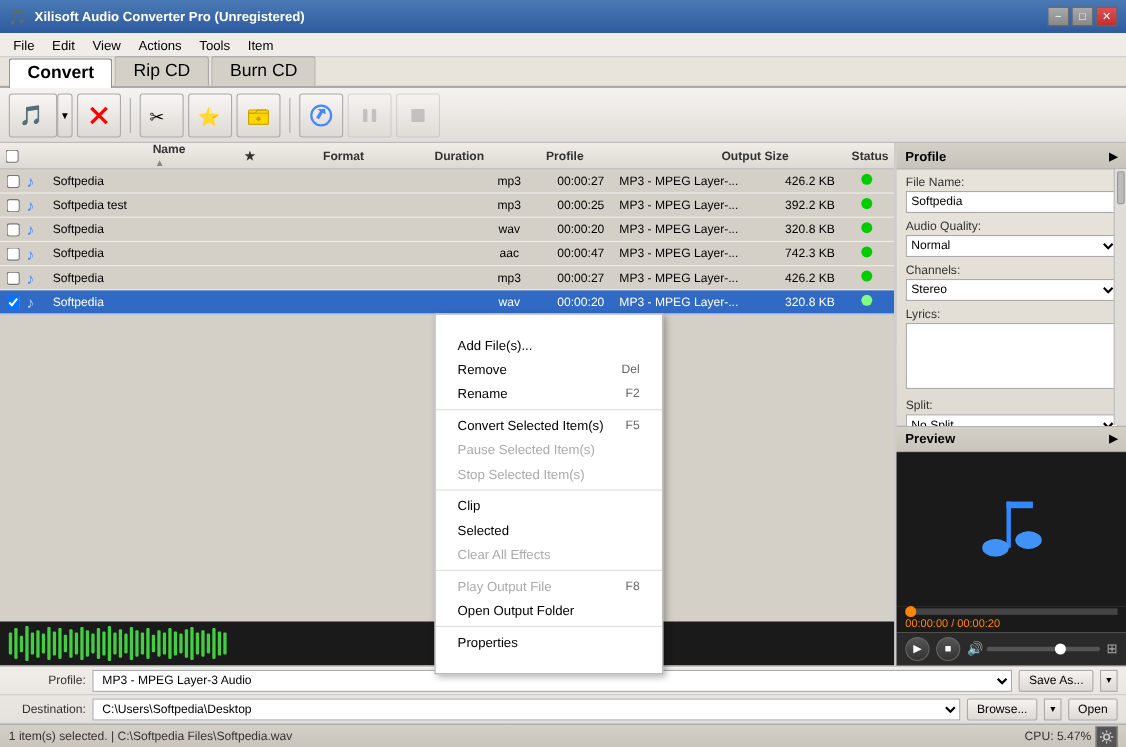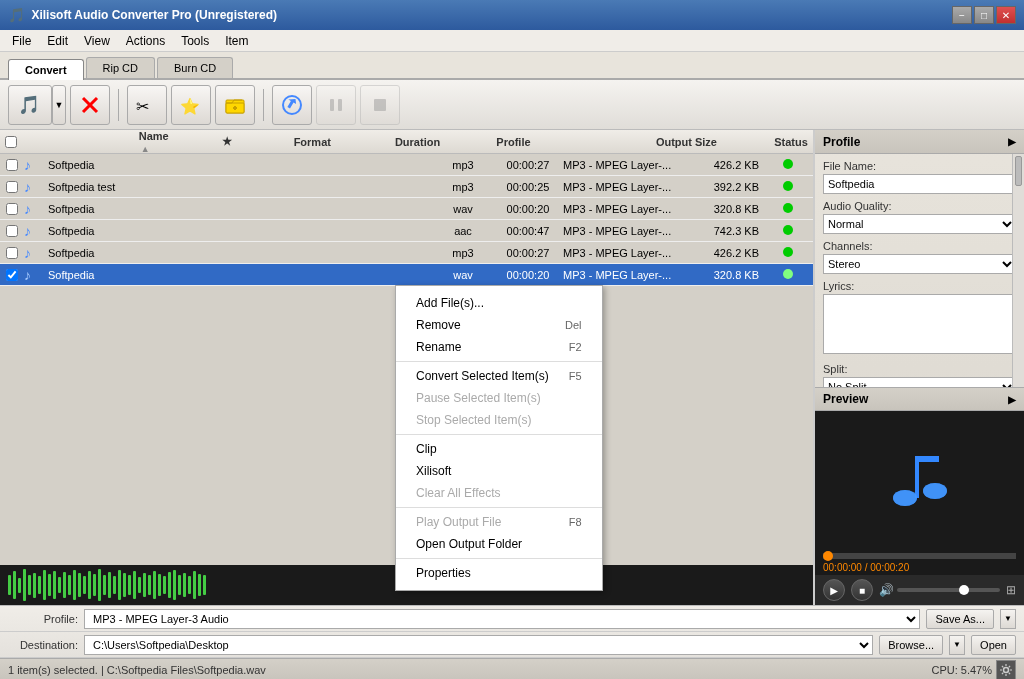--- a/index.html
+++ b/index.html
@@ -55,21 +55,21 @@
       align-items: flex-end;
       padding: 0 8px;
       border-bottom: 2px solid #aaa;
     }
     .tab {
       padding: 4px 16px;
       cursor: pointer;
       border: 1px solid #aaa;
       border-bottom: none;
       background: #d4d0c8;
-      font-size: 11px;
+      font-size: 16px;
       margin-right: 2px;
       border-radius: 3px 3px 0 0;
     }
     .tab.active {
       background: white;
       border-color: #888;
       font-weight: bold;
       position: relative;
       bottom: -2px;
     }
@@ -314,21 +314,21 @@
     
     .context-menu {
       position: absolute;
       left: 395px;
       top: 285px;
       background: white;
       border: 1px solid #aaa;
       box-shadow: 2px 2px 6px rgba(0,0,0,0.3);
       z-index: 1000;
       min-width: 180px;
-      padding: 6px 0;
+      padding: 17px 0;
     }
     .ctx-item {
       padding: 4px 20px;
       font-size: 12px;
       cursor: pointer;
       display: flex;
       justify-content: space-between;
       align-items: center;
     }
     .ctx-item.disabled { color: #aaa; cursor: default; }
@@ -719,21 +719,21 @@
     <span>Pause Selected Item(s)</span>
   </div>
   <div class="ctx-item disabled">
     <span>Stop Selected Item(s)</span>
   </div>
   <div class="ctx-separator"></div>
   <div class="ctx-item">
     <span>Clip</span>
   </div>
   <div class="ctx-item">
-    <span>Xilisoft</span>
+    <span>Selected</span>
   </div>
   <div class="ctx-item disabled">
     <span>Clear All Effects</span>
   </div>
   <div class="ctx-separator"></div>
   <div class="ctx-item disabled">
     <span>Play Output File</span>
     <span class="ctx-shortcut">F8</span>
   </div>
   <div class="ctx-item">

